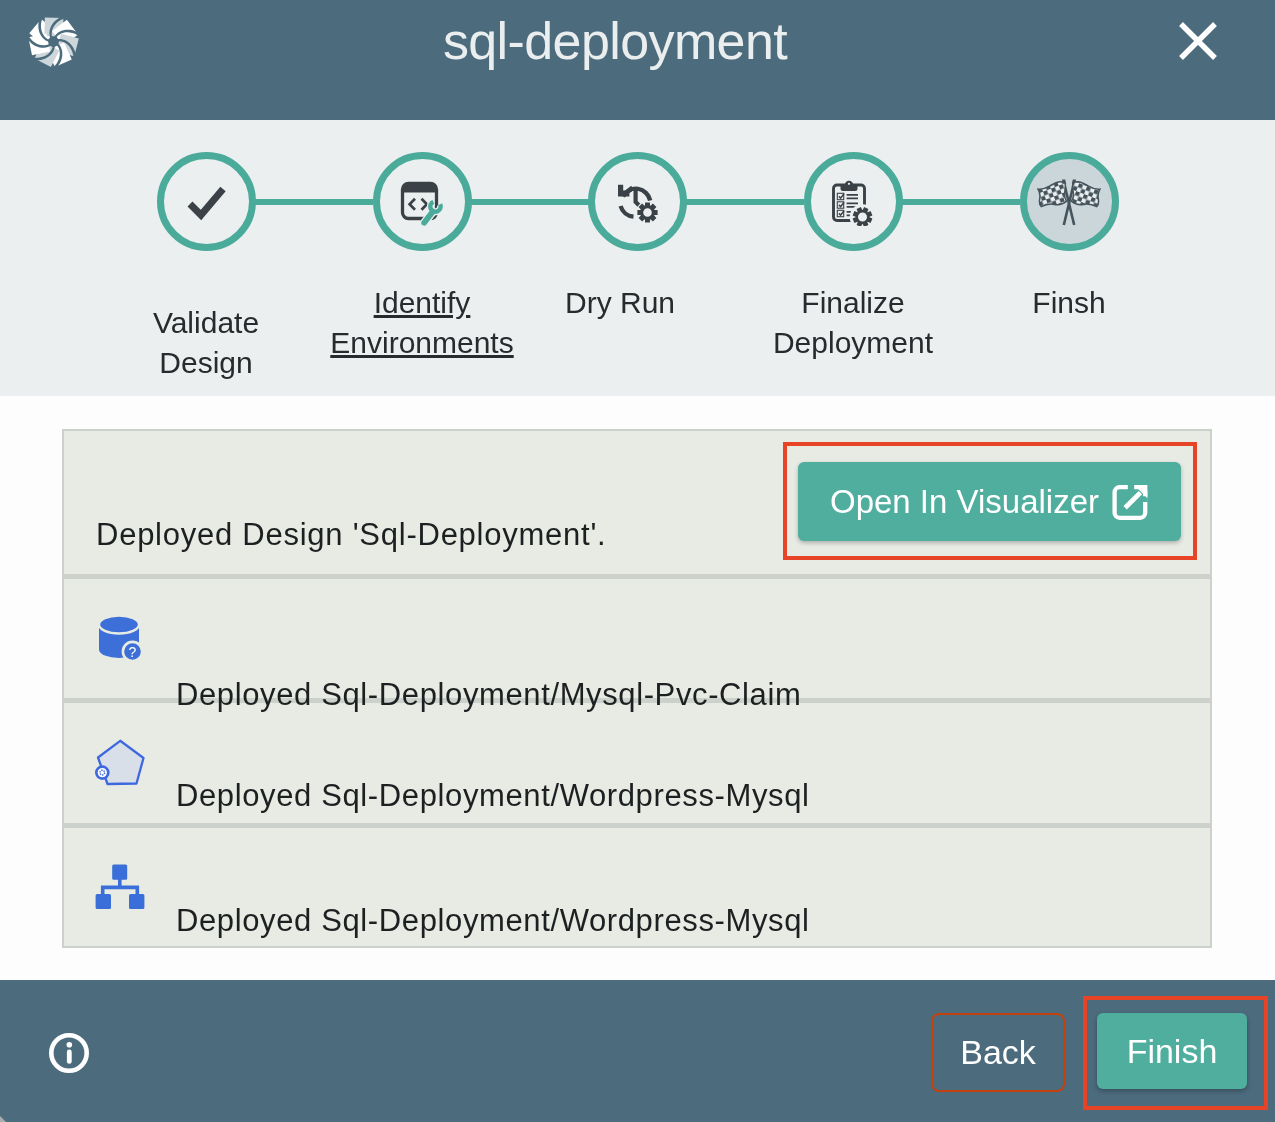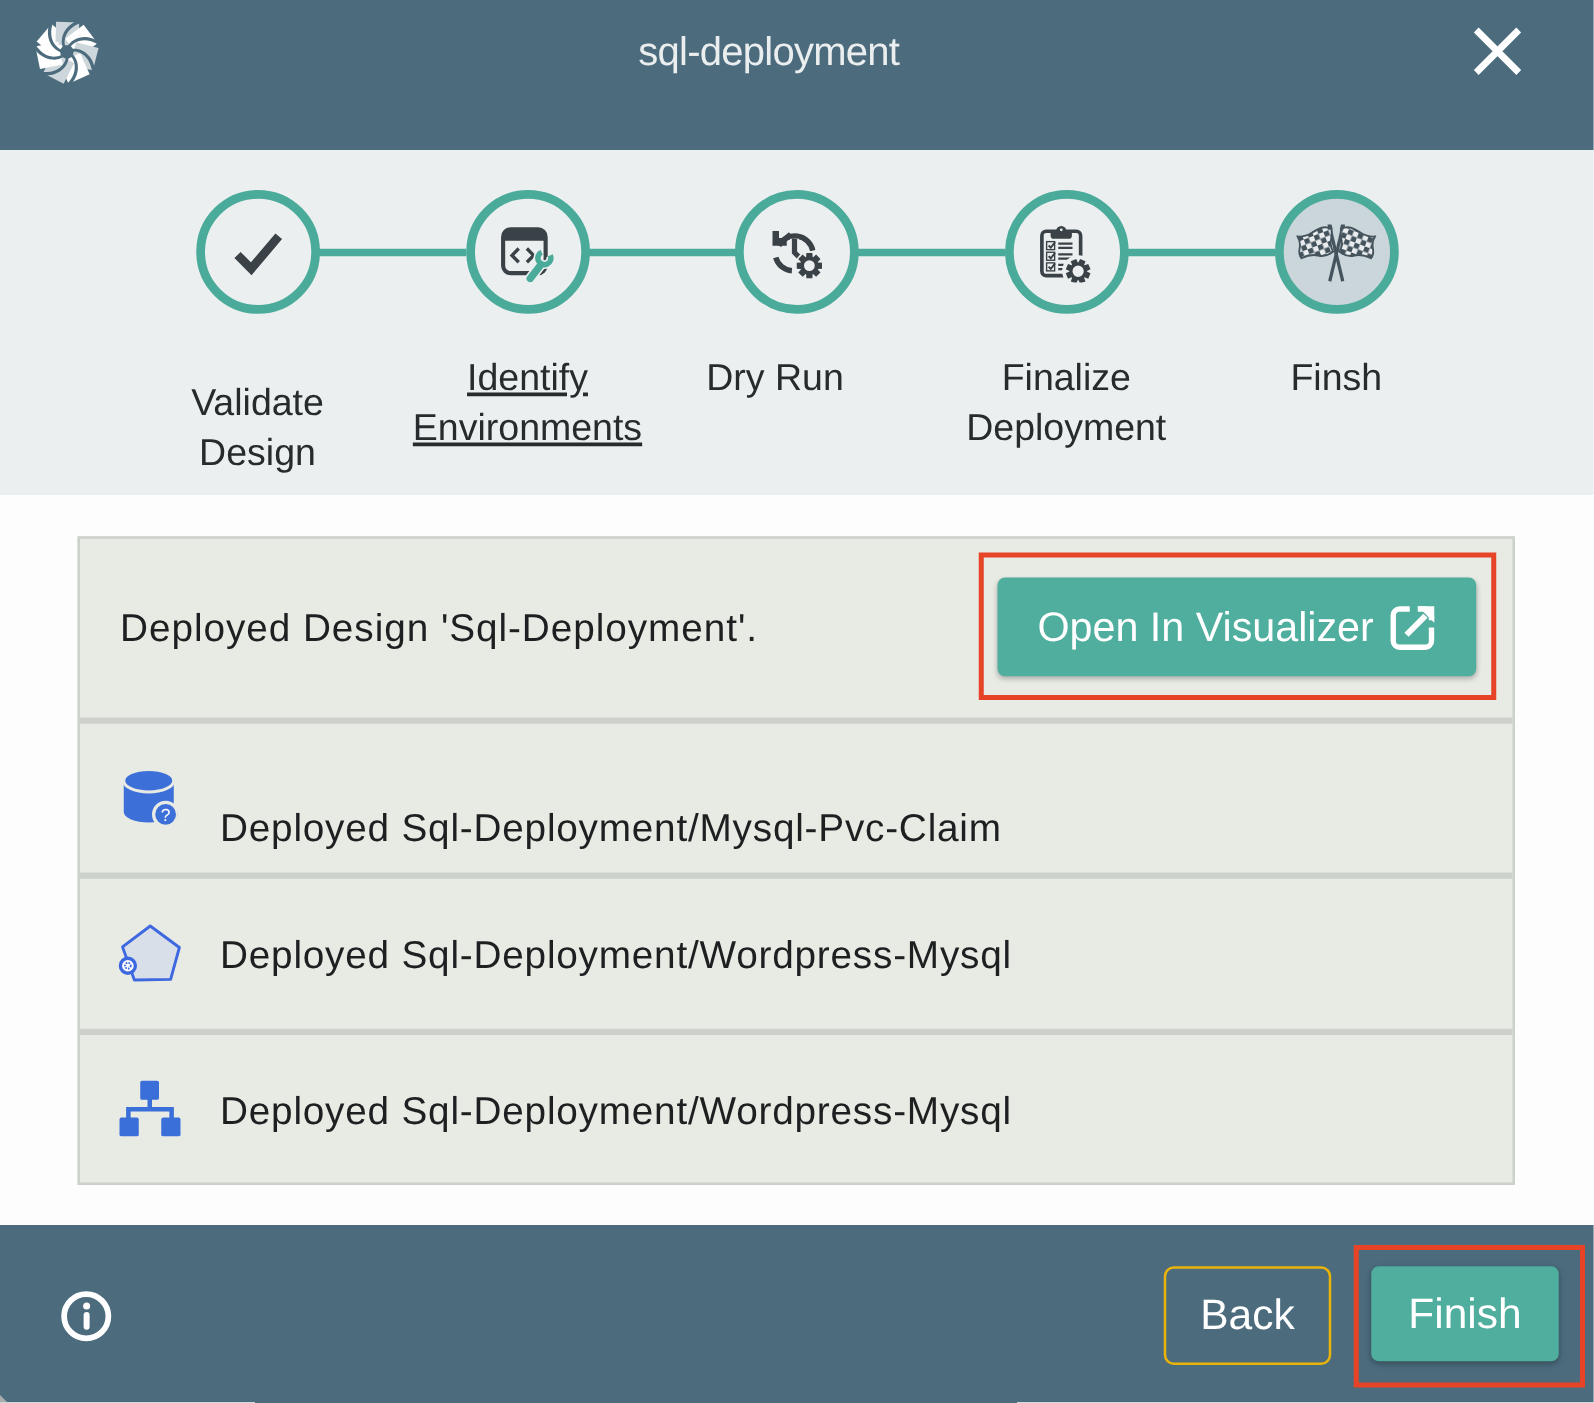--- a/index.html
+++ b/index.html
@@ -2,43 +2,43 @@
 <html><head>
 <meta charset="utf-8">
 <style>
   html,body{margin:0;padding:0;}
   body{width:1275px;height:1122px;position:relative;overflow:hidden;
        font-family:"Liberation Sans", sans-serif;background:#fdfdfd;}
   .abs{position:absolute;}
   
   #header{left:0;top:0;width:1275px;height:120px;background:#4c6c7e;}
   #title{left:0;top:0;width:1230px;height:120px;line-height:83px;text-align:center;
-         color:#ebeeee;font-size:32px;letter-spacing:-0.6px;}
+         color:#ebeeee;font-size:52px;letter-spacing:-0.6px;}
   
   #stepper{left:0;top:120px;width:1275px;height:276px;background:#eceff0;}
   .conn{position:absolute;height:6px;top:199px;background:#4bab9a;}
   .circ{position:absolute;top:152px;width:85px;height:85px;border-radius:50%;
         border:7px solid #4bab9a;background:#eceff0;display:flex;
         align-items:center;justify-content:center;}
   .steplabel{position:absolute;top:283px;width:260px;text-align:center;
              color:#272b2d;font-size:30px;line-height:40px;}
   
   #listbox{left:62px;top:429px;width:1146px;height:515px;background:#e8ebe4;
            border:2px solid #ccd1cb;}
   .divider{position:absolute;left:0;width:1146px;height:5px;background:#ccd1cb;}
-  .rowtext{position:absolute;color:#1d2021;font-size:31px;}
+  .rowtext{position:absolute;color:#1d2021;font-size:31px;margin-top:32px;}
   
   .redbox{position:absolute;border:4px solid #e64327;}
   
   #openviz{left:798px;top:462px;width:383px;height:79px;background:#4fae9e;
            border-radius:6px;color:#fff;font-size:33px;display:flex;
            align-items:center;justify-content:center;gap:12px;
            box-shadow:0 2px 4px rgba(0,0,0,0.25);}
   #footer{left:0;top:980px;width:1275px;height:142px;background:#4c6c7e;}
-  #backbtn{left:931px;top:1013px;width:134px;height:79px;border:2px solid #eab308;
+  #backbtn{left:931px;top:1013px;width:134px;height:79px;border:2px solid #c2410c;
            border-radius:8px;color:#fff;font-size:34px;display:flex;
            align-items:center;justify-content:center;box-sizing:border-box;}
   #finishbtn{left:1097px;top:1013px;width:150px;height:76px;background:#4fae9e;
            border-radius:6px;color:#fff;font-size:34px;display:flex;
            align-items:center;justify-content:center;
            box-shadow:0 2px 5px rgba(0,0,0,0.3);}
 </style>
 </head>
 <body>
 <div class="abs" id="header"></div>

